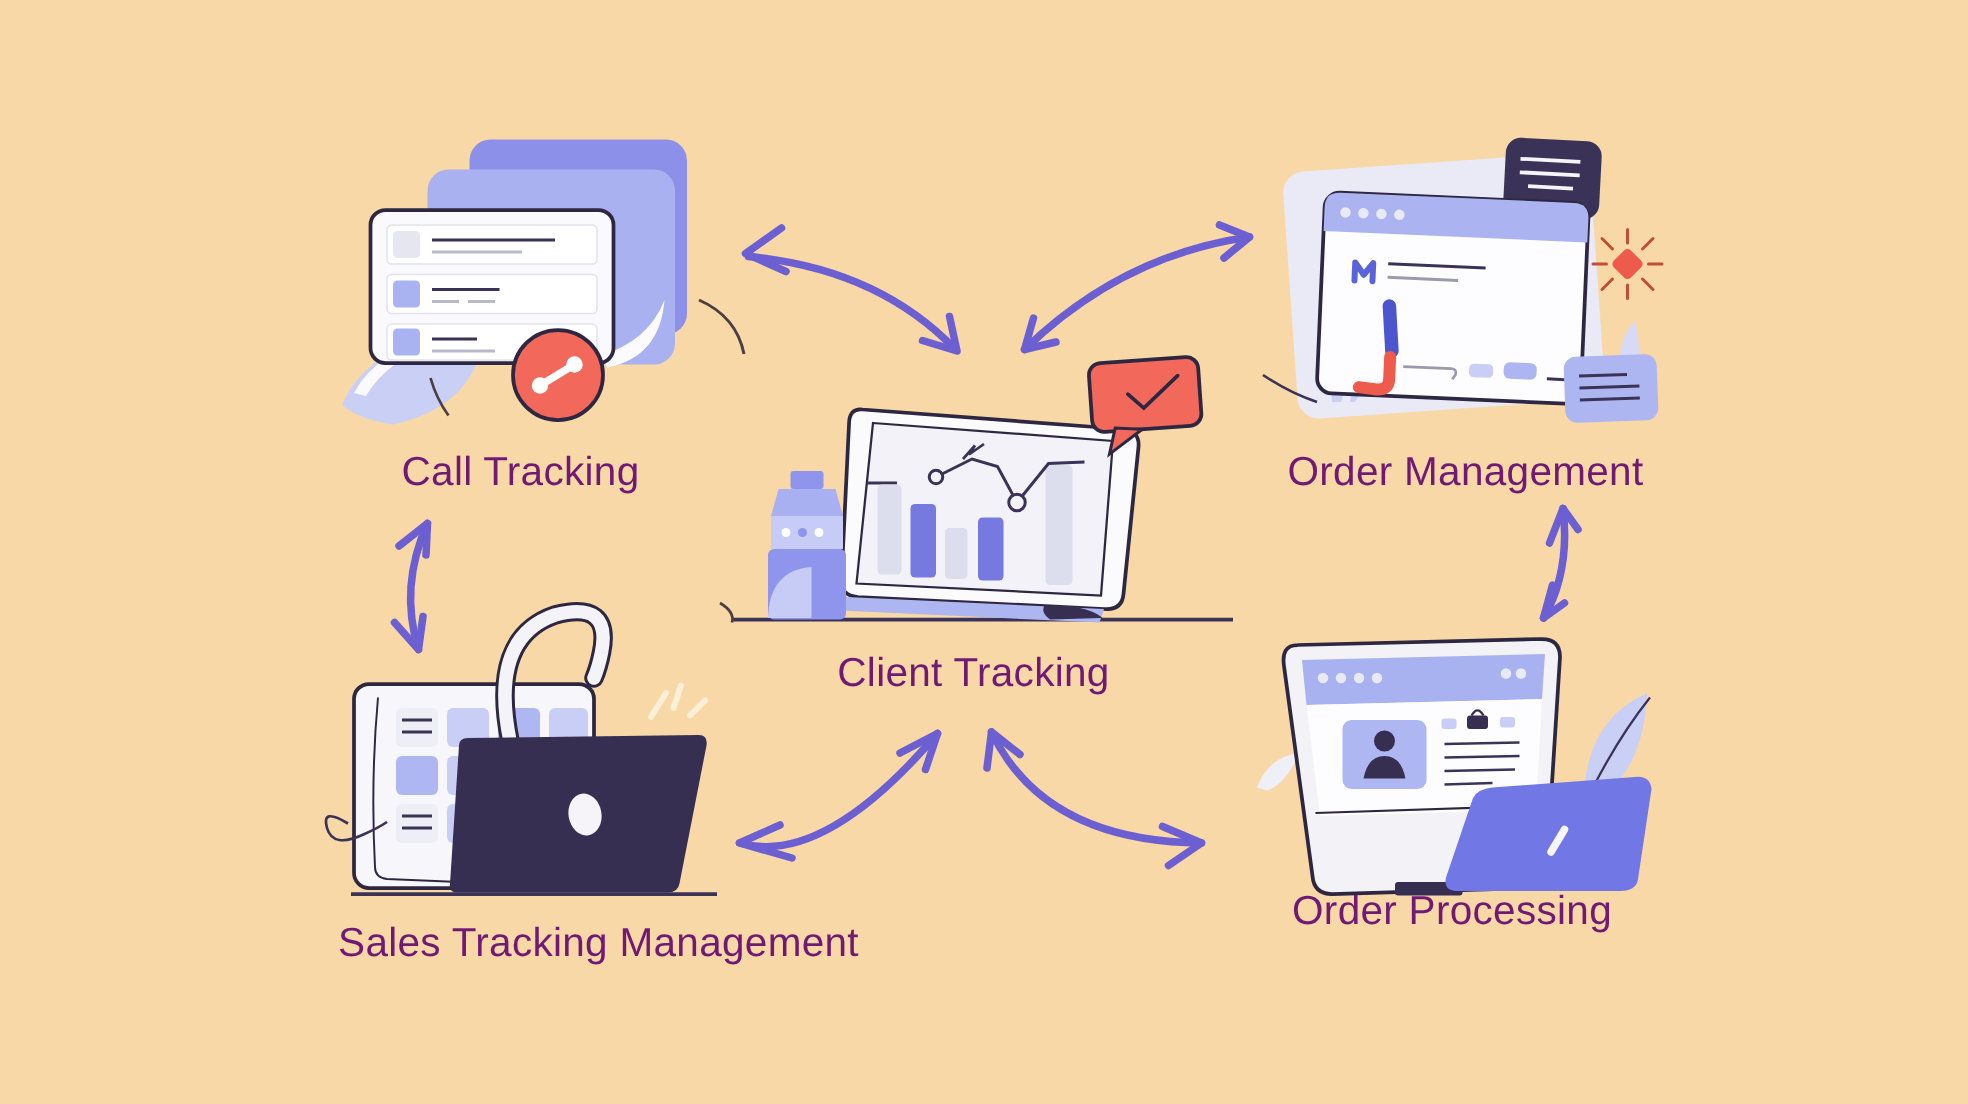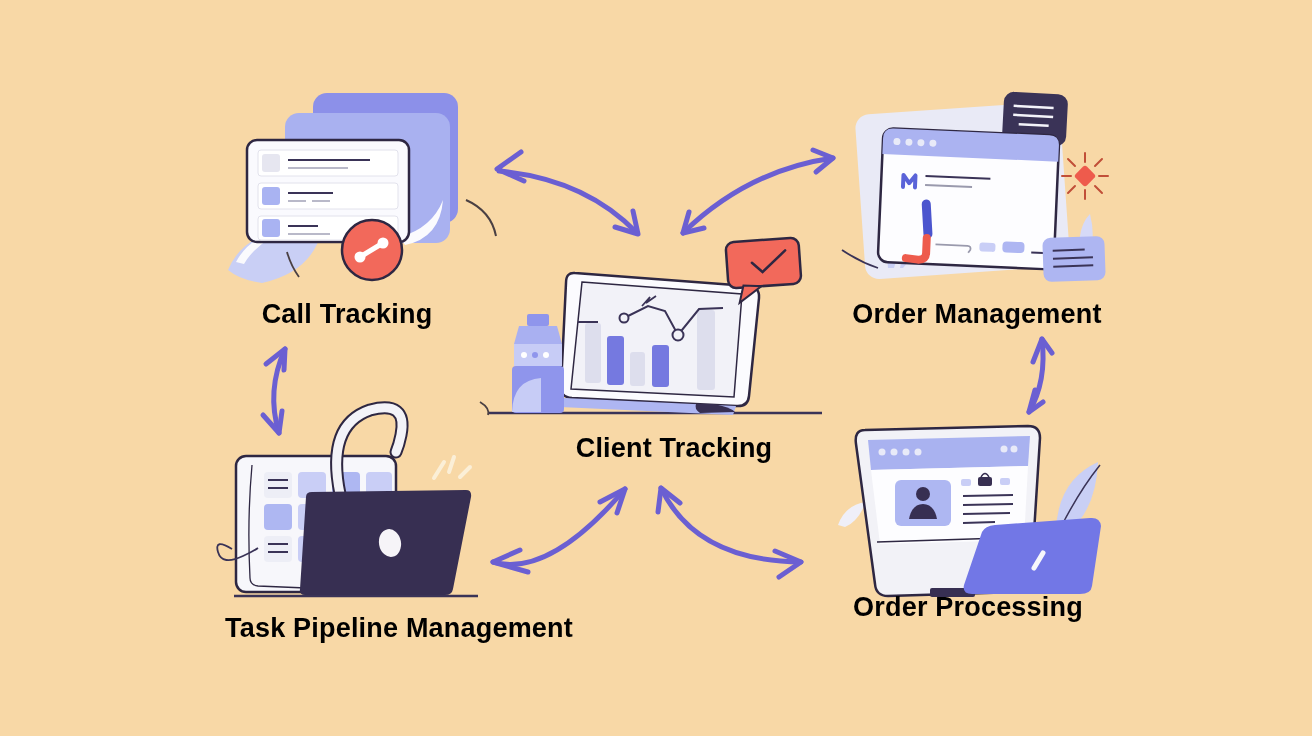--- a/index.html
+++ b/index.html
@@ -7,28 +7,28 @@
     position:relative;
     width:1312px;height:736px;
     background:#F8D8A6;
     overflow:hidden;
     font-family:"Liberation Sans", sans-serif;
   }
   .canvas svg{position:absolute;left:0;top:0;}
   .node-label{
     position:absolute;
     text-align:center;
-    font-weight:700;
+    font-weight:400;
     font-size:27px;
     letter-spacing:.2px;
-    color:#000000;
+    color:#701a75;
   }
   .lbl-call   {left:197px; top:299px; width:300px;}
   .lbl-task   {left:827px; top:299px; width:300px;}
-  .lbl-client {left:524px; top:433px; width:300px;}
+  .lbl-client {left:499px; top:433px; width:300px;}
   .lbl-sales  {left:199px; top:613px; width:400px;}
   .lbl-order  {left:818px; top:592px; width:300px;}
 </style>
 </head>
 <body>
 
 <div class="canvas">
 
 <svg width="1312" height="736" viewBox="0 0 1312 736">
 
@@ -282,16 +282,16 @@
       <path d="M 661,488 Q 696,561 801,562"></path>
       <path d="M 658,512 L 661,488 L 680,503"></path>
       <path d="M 775,551 L 801,562 L 779,577"></path>
     </g>
   </g>
 </svg>
 
   <div class="node-label lbl-call">Call Tracking</div>
   <div class="node-label lbl-task">Order Management</div>
   <div class="node-label lbl-client">Client Tracking</div>
-  <div class="node-label lbl-sales">Task Pipeline Management</div>
+  <div class="node-label lbl-sales">Sales Tracking Management</div>
   <div class="node-label lbl-order">Order Processing</div>
 
 </div>
 
 </body></html>

